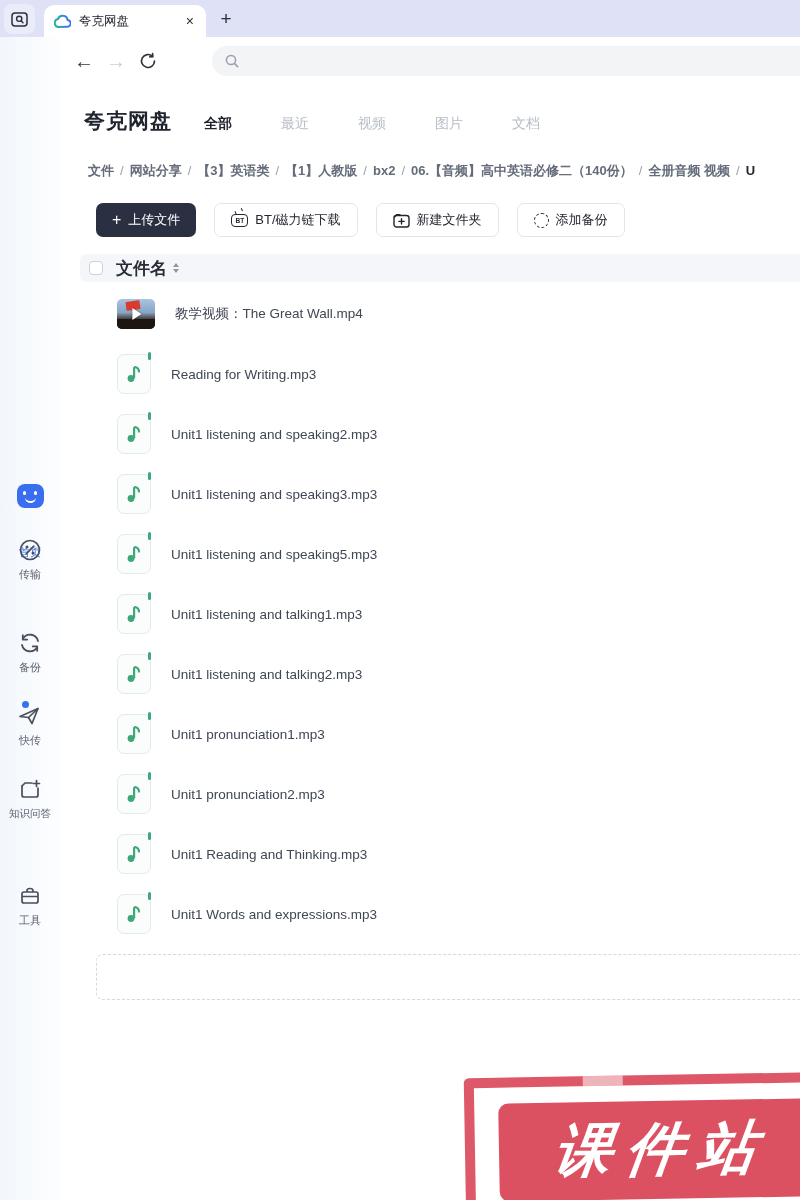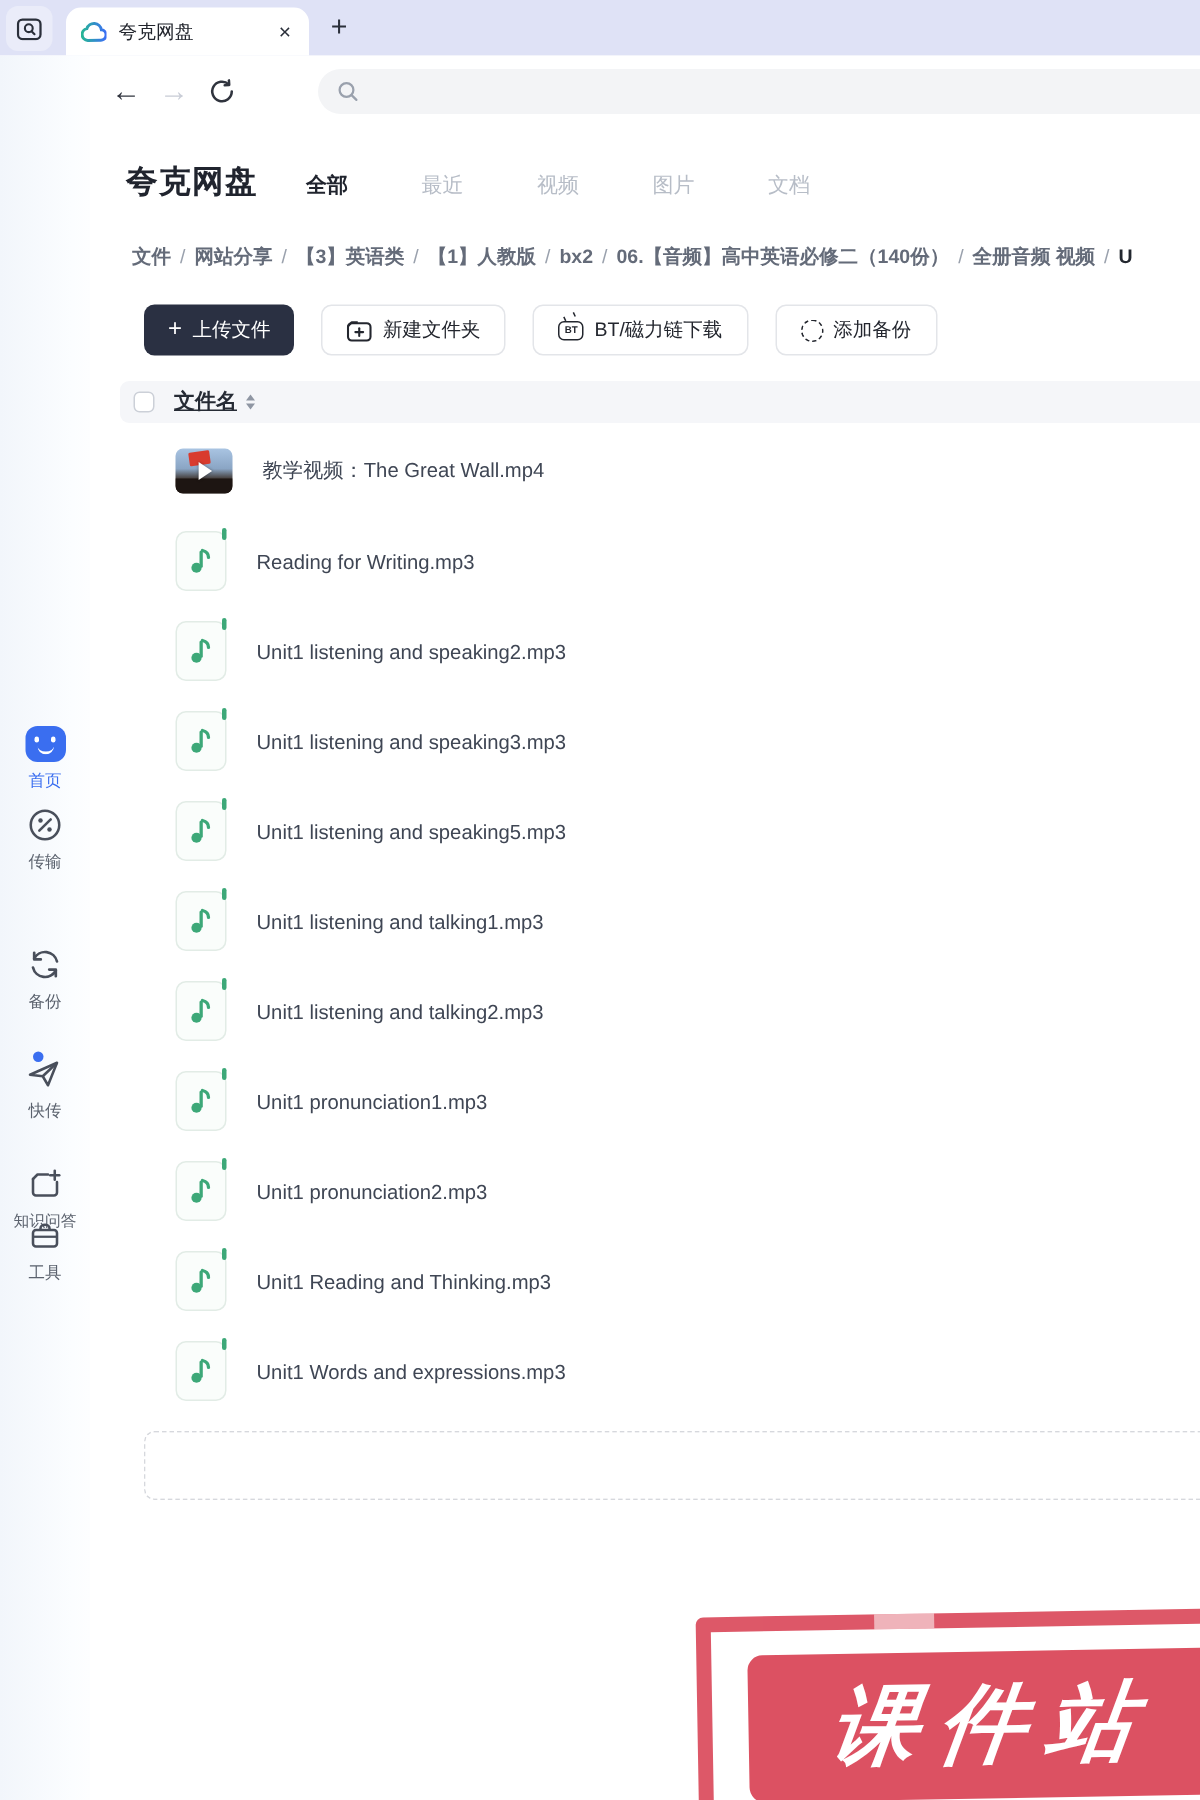--- a/index.html
+++ b/index.html
@@ -17,21 +17,21 @@
   .newtab { position:absolute; left:212px; top:5px; width:28px; height:28px; display:flex;
     align-items:center; justify-content:center; font-size:19px; color:#2a2f3a; }
 
   
   .app { display:flex; height:1163px; }
   .sidebar { position:relative; width:60px; flex:0 0 60px;
     background:linear-gradient(90deg,#f2f6fb 0%,#fbfdff 80%,#fdfeff 100%); }
   .side-item { position:absolute; left:0; width:60px; display:flex; flex-direction:column;
     align-items:center; gap:4px; cursor:pointer; }
   .side-label { font-size:11px; color:#5b626e; white-space:nowrap; }
-  .side-item.active .side-label { color:#3a6ef0; }
+  .side-item.active .side-label { color:#3a6ef0;margin-top:32px; }
   .home-ic { width:27px; height:24px; background:#3a6ef0; border-radius:8px; position:relative; }
   .home-ic::before { content:""; position:absolute; left:6px; top:7px; width:3.5px; height:3.5px;
     border-radius:50%; background:#fff; box-shadow:11px 0 0 #fff; }
   .home-ic::after { content:""; position:absolute; left:8px; top:9px; width:11px; height:8px;
     border:2px solid #fff; border-top:none; border-left:none; border-right:none; border-radius:0 0 8px 8px; }
   .badge-dot { position:absolute; width:7px; height:7px; border-radius:50%; background:#3a6ef0;
     right:14px; top:-2px; }
   .ic-wrap { position:relative; height:26px; display:flex; align-items:center; }
 
   .right-col { flex:1; display:flex; flex-direction:column; overflow:hidden; }
@@ -67,21 +67,21 @@
   .plus-glyph { font-size:16px; line-height:1; }
   .bt-ic { width:17px; height:13px; border:1.4px solid #23262e; border-radius:4px; position:relative;
     display:flex; align-items:center; justify-content:center; font-size:6.5px; font-weight:bold; color:#23262e; }
   .bt-ic::before { content:""; position:absolute; top:-4px; left:3px; width:1.4px; height:3px;
     background:#23262e; transform:rotate(-25deg); box-shadow:7px 0 0 #23262e; }
   .dash-circle { width:15px; height:15px; border-radius:50%; border:1.6px dashed #23262e; }
 
   .list-head { margin-top:17px; margin-left:20px; margin-right:-10px; height:28px; background:#f5f6f9;
     border-radius:6px 0 0 6px; display:flex; align-items:center; padding-left:9px; }
   .chk { width:14px; height:14px; border:1.4px solid #ccd0d8; border-radius:4px; background:#fff; }
-  .col-name { margin-left:13px; font-size:14px; color:#262b35; font-weight:bold;text-decoration:underline; }
+  .col-name { margin-left:13px; font-size:17px; color:#262b35; font-weight:bold; }
   .sort { display:inline-flex; flex-direction:column; gap:2px; margin-left:6px; vertical-align:middle; }
   .sort i { width:0; height:0; border-left:3.5px solid transparent; border-right:3.5px solid transparent; }
   .sort .up { border-bottom:4.5px solid #8f96a3; }
   .sort .dn { border-top:4.5px solid #8f96a3; }
 
   .rows { margin-top:2px;text-align:center; }
   .file-row { height:60px; display:flex; align-items:center; padding-left:57px; gap:20px; cursor:pointer; }
   .file-name { font-size:13.5px; color:#3f4654; }
 
   .audio-ic { width:34px; height:40px; background:#fafdfb; border:1px solid #e2ece6; border-radius:7px;
@@ -194,21 +194,21 @@
       <span class="ic-wrap">
         <svg width="24" height="24" viewBox="0 0 24 24">
             <path d="M4 8 v9 a2 2 0 0 0 2 2 h12 a2 2 0 0 0 2 -2 v-7" fill="none" stroke="#494f5b" stroke-width="1.7" stroke-linecap="round"></path>
             <path d="M4 8 l3 -3 h7" fill="none" stroke="#494f5b" stroke-width="1.7" stroke-linecap="round" stroke-linejoin="round"></path>
             <line x1="18.5" y1="2.5" x2="18.5" y2="8.5" stroke="#494f5b" stroke-width="1.7" stroke-linecap="round"></line>
             <line x1="15.5" y1="5.5" x2="21.5" y2="5.5" stroke="#494f5b" stroke-width="1.7" stroke-linecap="round"></line>
           </svg>
       </span>
       <span class="side-label" style="font-size:10.5px;">知识问答</span>
     </div>
-    <div class="side-item" style="top:774px;">
+    <div class="side-item" style="top:846px;">
       <span class="ic-wrap">
         <svg width="24" height="24" viewBox="0 0 24 24">
             <rect x="4" y="8" width="16" height="11" rx="2" fill="none" stroke="#494f5b" stroke-width="1.7"></rect>
             <path d="M9 8 V6.8 a3 2.3 0 0 1 6 0 V8" fill="none" stroke="#494f5b" stroke-width="1.7"></path>
             <line x1="4" y1="12.5" x2="20" y2="12.5" stroke="#494f5b" stroke-width="1.5"></line>
           </svg>
       </span>
       <span class="side-label">工具</span>
     </div>
   </div>
@@ -250,33 +250,33 @@
       <div class="crumbs">
         <span class="crumb">文件</span><span class="crumb-sep">/</span><span class="crumb">网站分享</span><span class="crumb-sep">/</span><span class="crumb">【3】英语类</span><span class="crumb-sep">/</span><span class="crumb">【1】人教版</span><span class="crumb-sep">/</span><span class="crumb">bx2</span><span class="crumb-sep">/</span><span class="crumb">06.【音频】高中英语必修二（140份）</span><span class="crumb-sep">/</span><span class="crumb">全册音频 视频</span><span class="crumb-sep">/</span><span class="crumb current">U</span>
       </div>
 
       <div class="toolbar">
         <div class="btn btn-primary">
           <span class="plus-glyph">+</span>
           <span>上传文件</span>
         </div>
         <div class="btn btn-light">
+          <span class="bt-ic">BT</span>
+          <span>BT/磁力链下载</span>
+        </div>
+        <div class="btn btn-light">
           <span>
             <svg width="17" height="15" viewBox="0 0 17 15">
                 <rect x="1" y="2.5" width="15" height="11.5" rx="2.5" fill="none" stroke="#23262e" stroke-width="1.4"></rect>
                 <path d="M1 4.5 l2.5 -2.7 h4" fill="none" stroke="#23262e" stroke-width="1.4" stroke-linejoin="round"></path>
                 <line x1="8.5" y1="5.8" x2="8.5" y2="11" stroke="#23262e" stroke-width="1.4" stroke-linecap="round"></line>
                 <line x1="5.9" y1="8.4" x2="11.1" y2="8.4" stroke="#23262e" stroke-width="1.4" stroke-linecap="round"></line>
               </svg>
           </span>
           <span>新建文件夹</span>
-        </div>
-        <div class="btn btn-light">
-          <span class="bt-ic">BT</span>
-          <span>BT/磁力链下载</span>
         </div>
         <div class="btn btn-light">
           <span class="dash-circle"></span>
           <span>添加备份</span>
         </div>
       </div>
 
       <div class="list-head">
         <span class="chk"></span>
         <span class="col-name">文件名</span>

